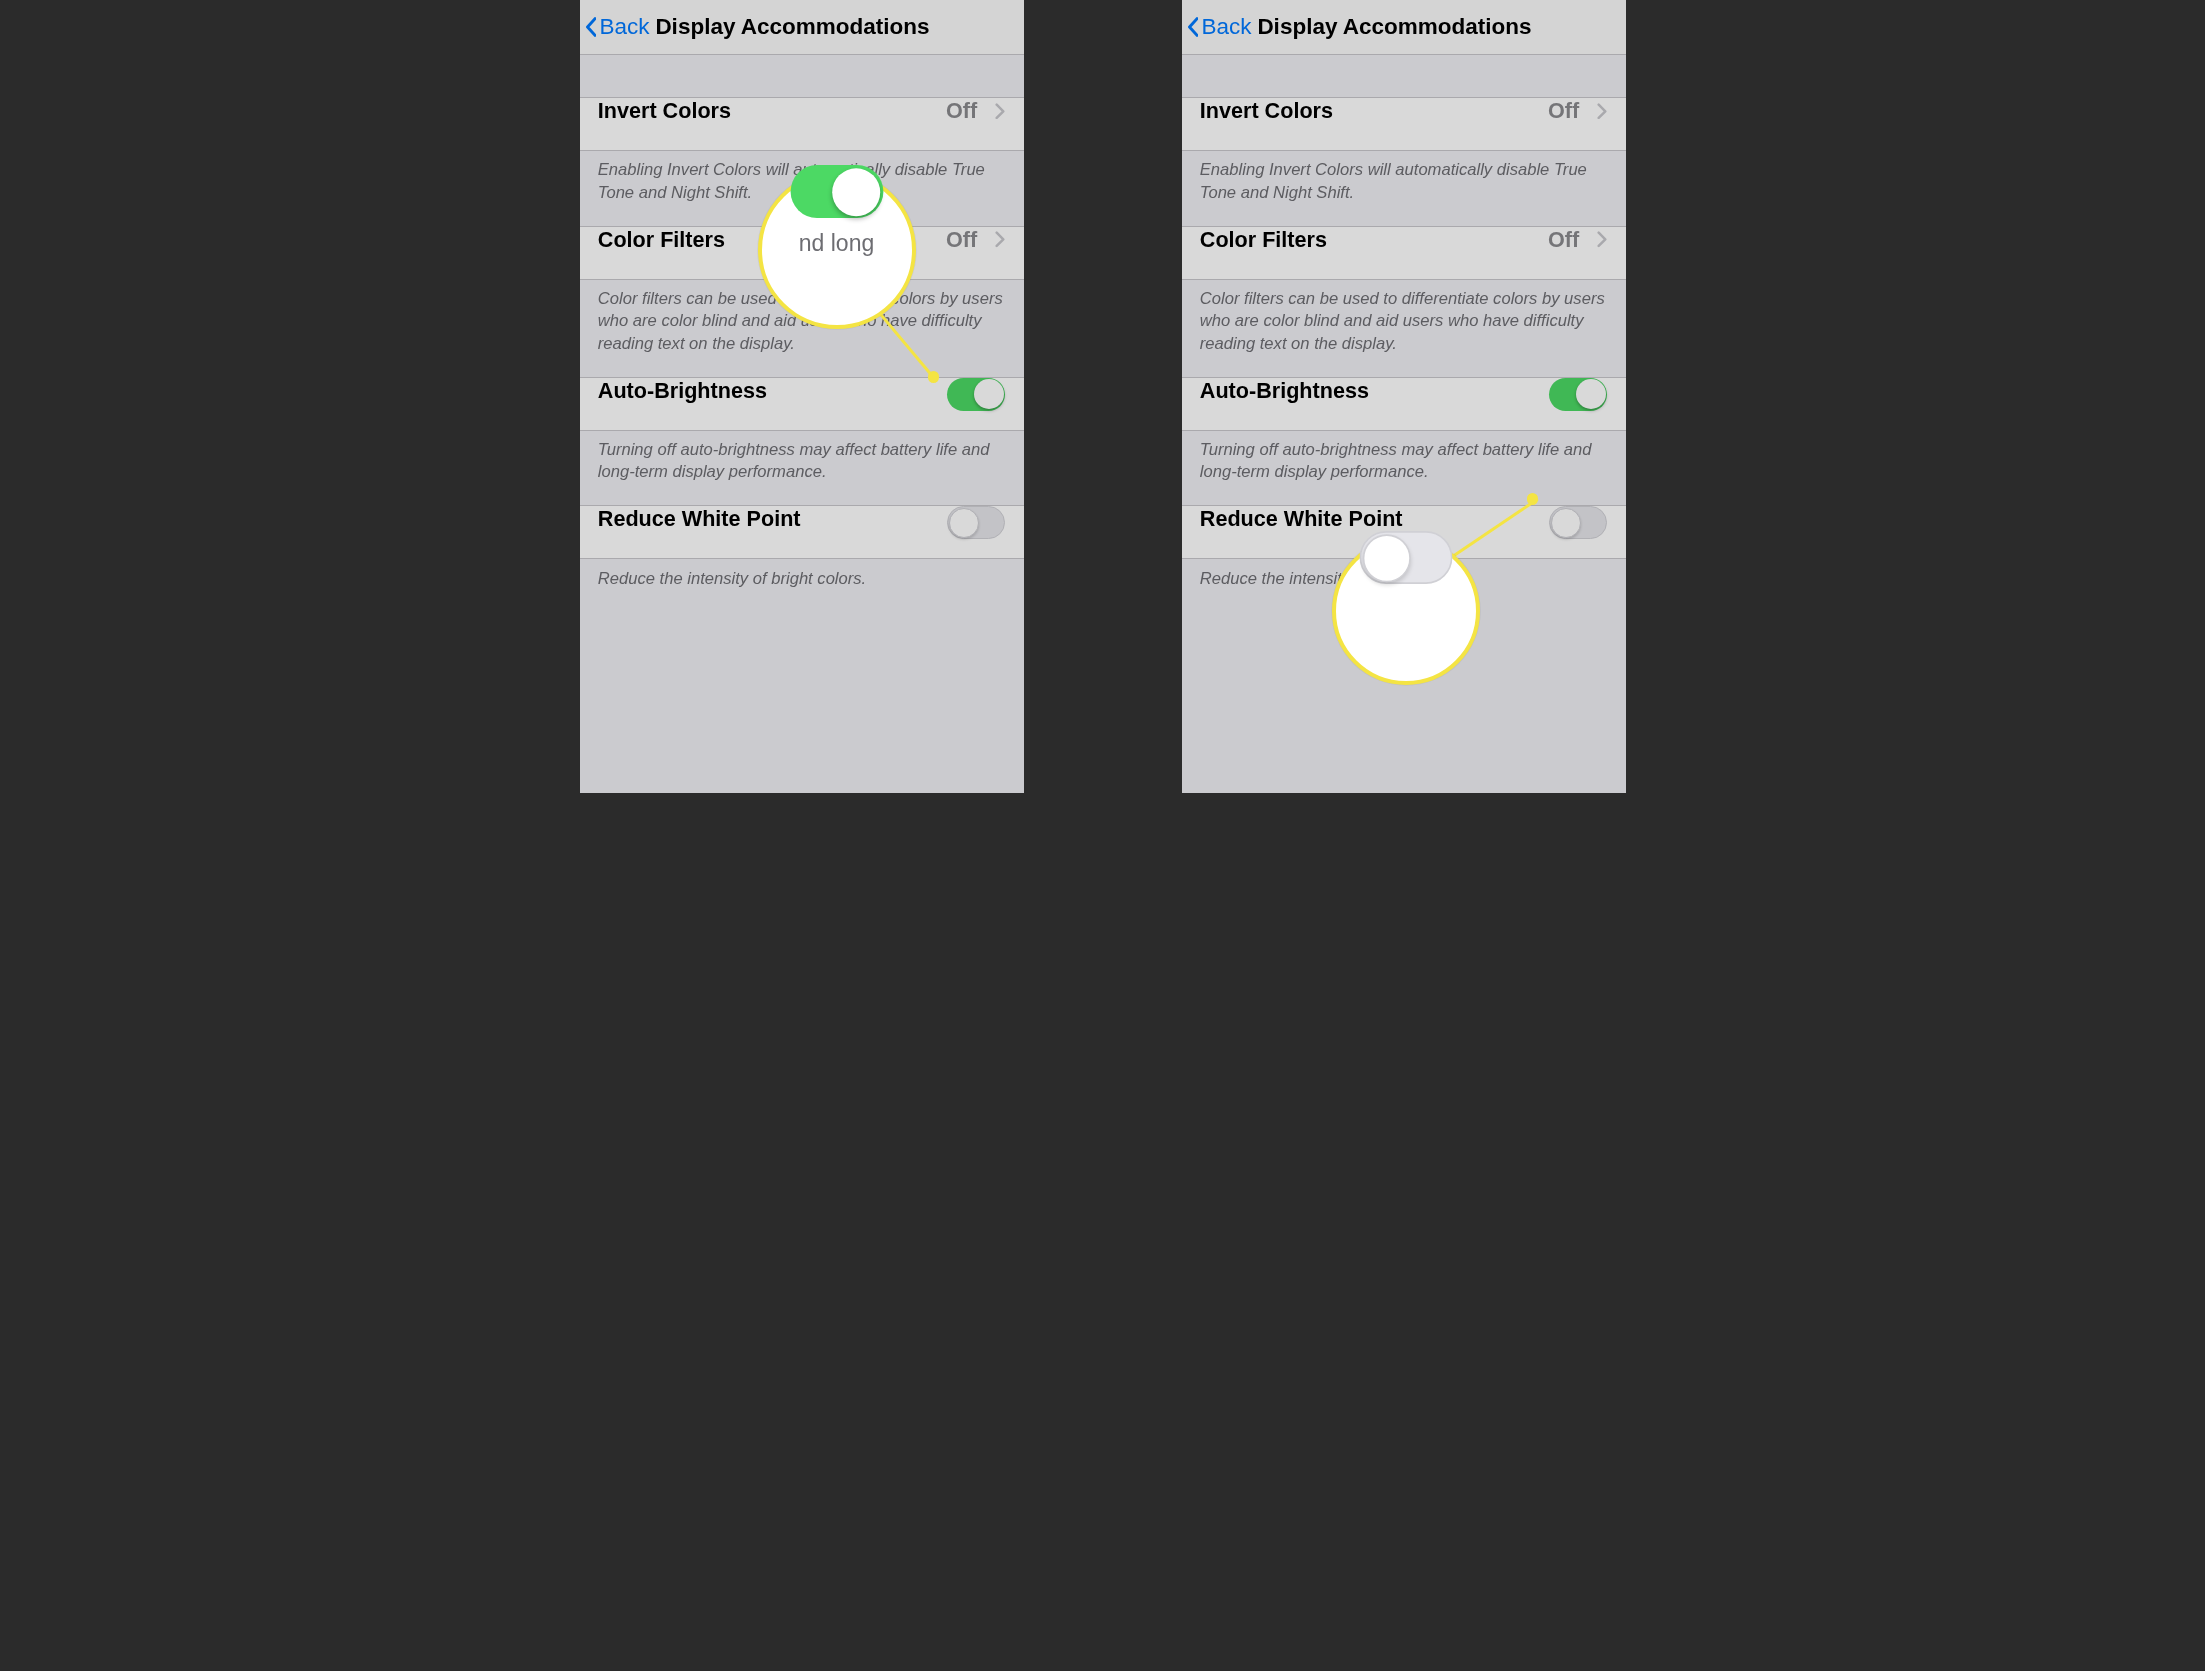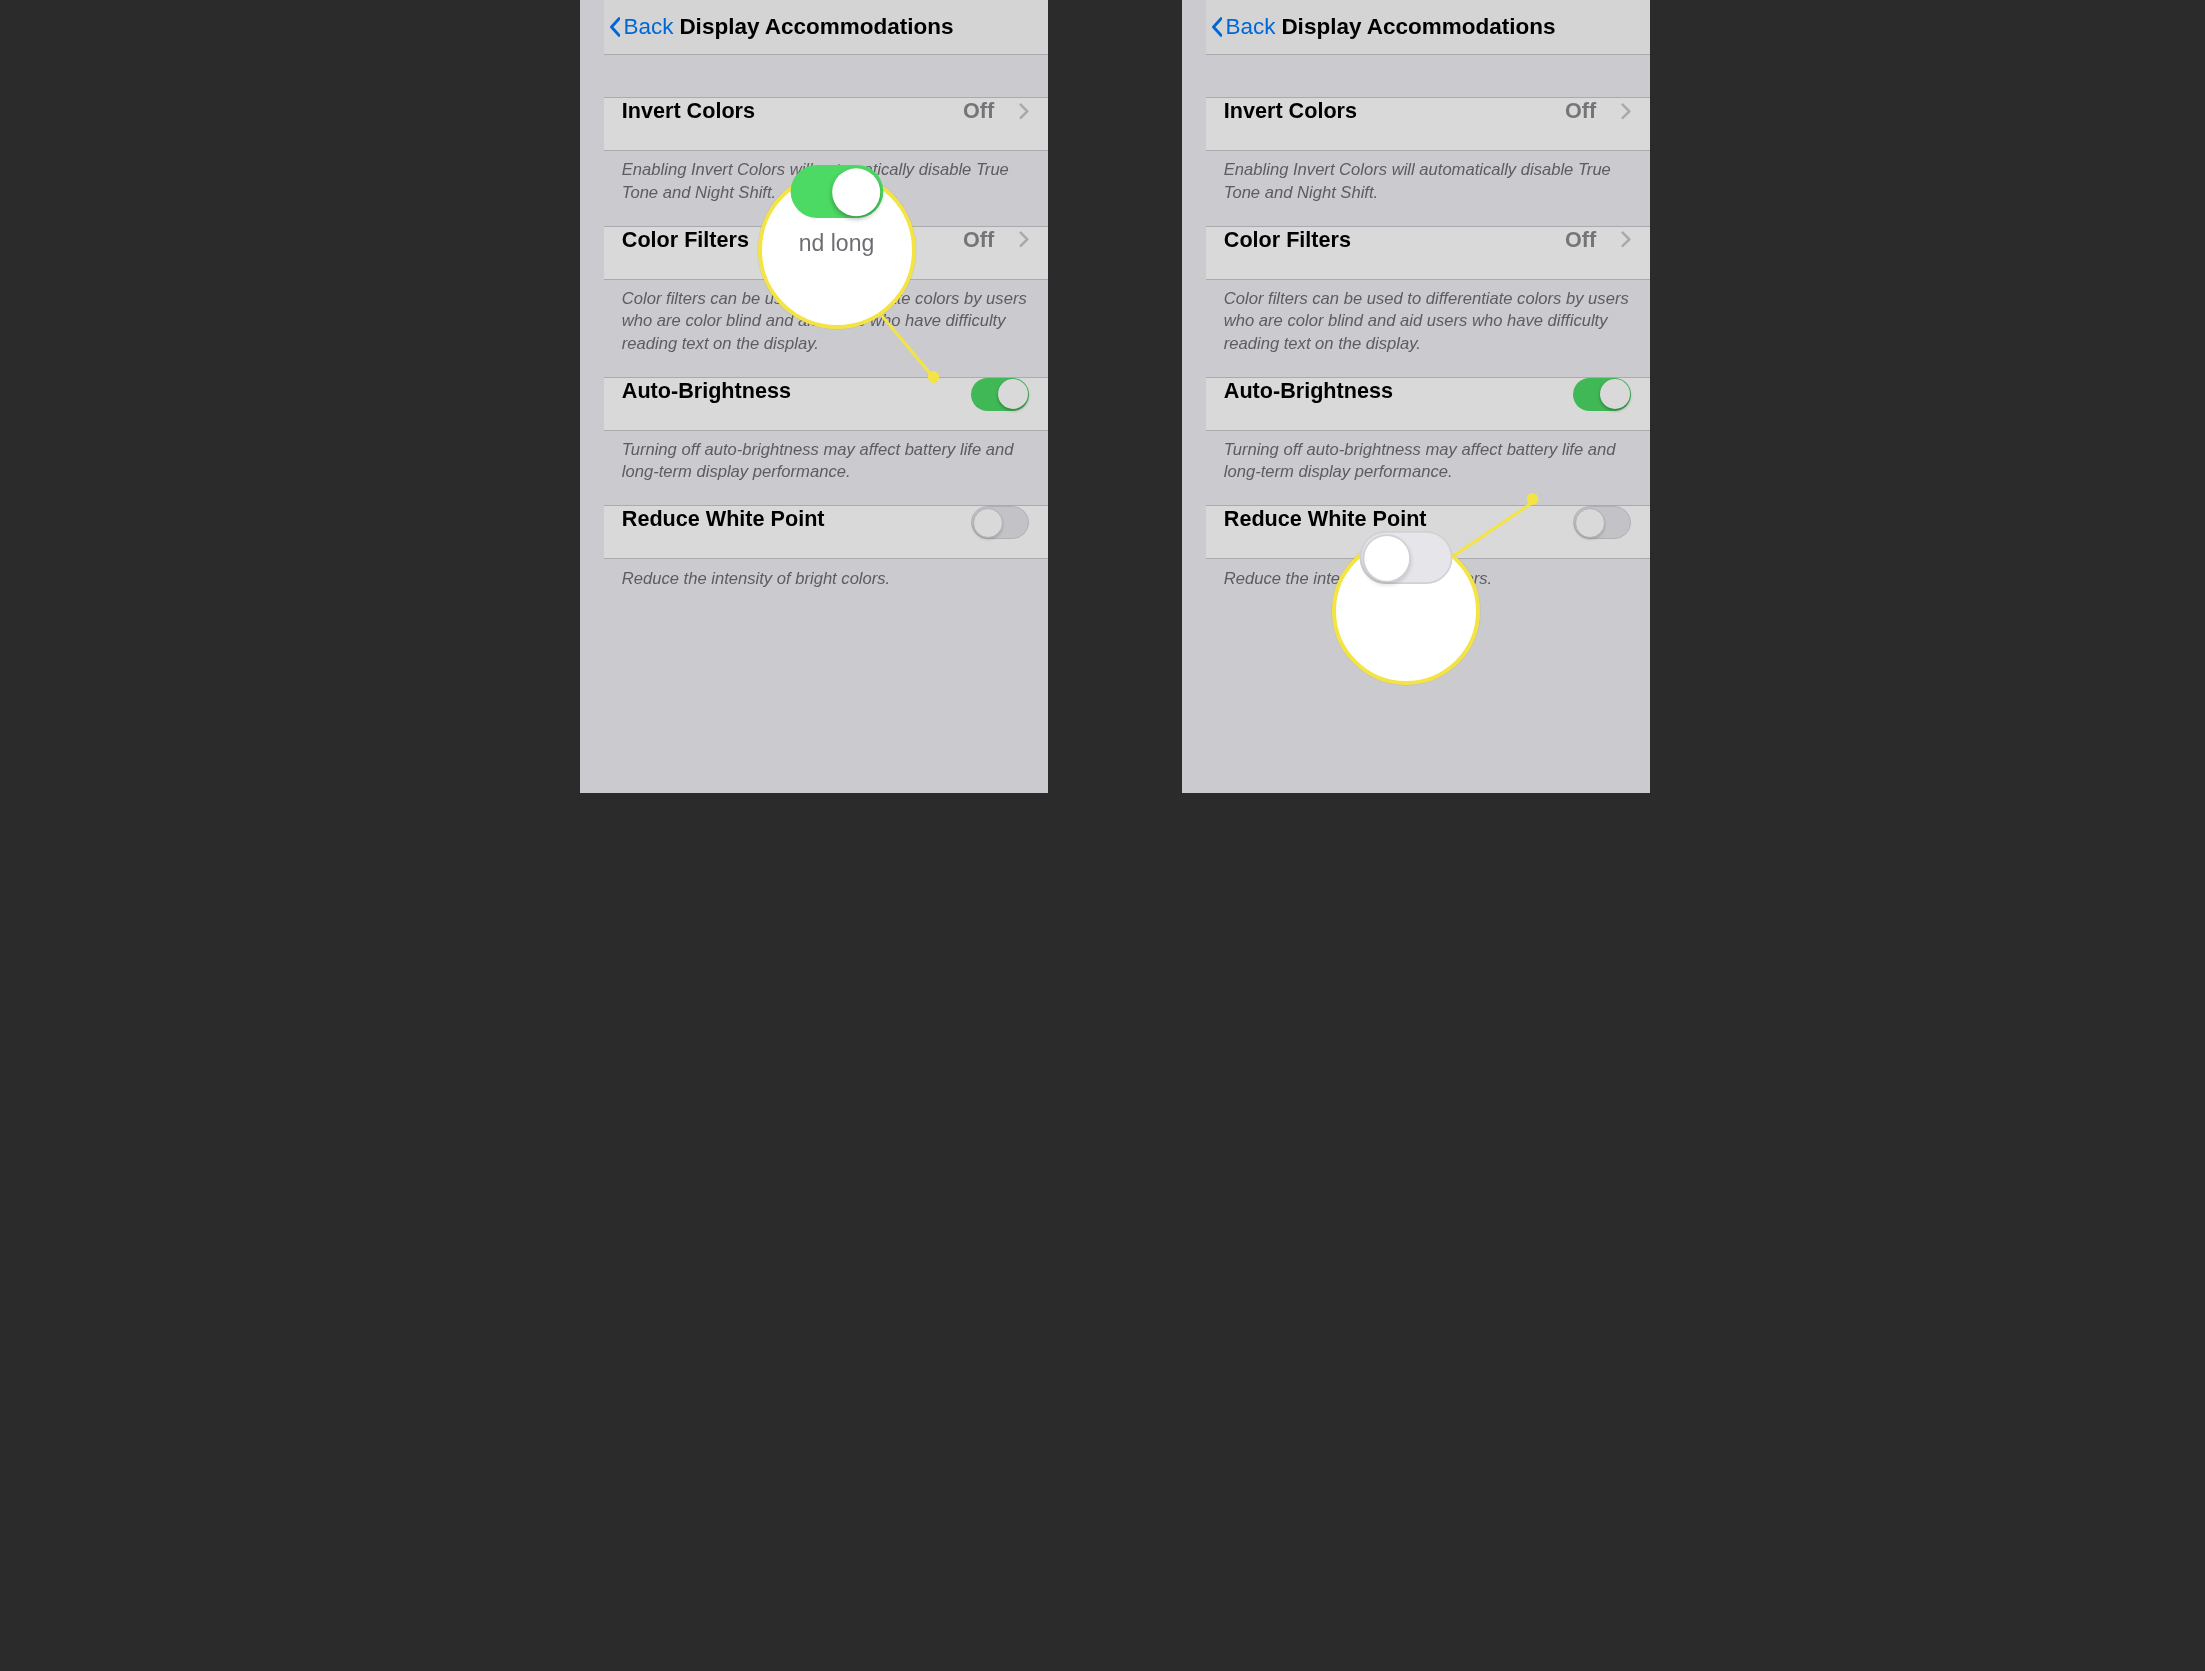--- a/index.html
+++ b/index.html
@@ -1,30 +1,30 @@
 <!DOCTYPE html>
 <html style="font-size:13.3px"><head>
 <meta charset="utf-8">
 <style>
   html,body{margin:0;padding:0;background:#2b2b2b;font-family:-apple-system,"Helvetica Neue",Helvetica,Arial,sans-serif;}
   .stage{width:1046px;height:793px;position:relative;margin:0 auto;}
-  .phone{position:absolute;top:0;width:444px;height:793px;background:#efeff4;overflow:hidden;padding-left:24px;}
+  .phone{position:absolute;top:0;width:444px;height:793px;background:#efeff4;overflow:hidden;}
   .phone.left{left:0;}
   .phone.right{left:602px;}
   .dim{position:absolute;inset:0;background:rgba(0,0,0,0.15);pointer-events:none;z-index:5;}
   .navbar{height:54px;background:#f9f9f9;border-bottom:0.8px solid #c8c7cc;display:flex;align-items:center;position:relative;z-index:1;}
   .back{display:flex;align-items:center;color:#007aff;font-size:22.5px;padding-left:5px;cursor:pointer;}
   .chev-left{width:11.7px;height:20px;margin-right:3.3px;}
   .chev-left svg{display:block;}
   .title{position:absolute;left:0;right:18px;text-align:center;font-size:22.5px;font-weight:600;color:#000;pointer-events:none;}
   .section-gap{height:42px;}
   .row{background:#fff;border-top:0.8px solid #c8c7cc;border-bottom:0.8px solid #c8c7cc;display:flex;align-items:flex-start;justify-content:space-between;padding:0 18.3px;height:52px;position:relative;z-index:1;font-weight:bold;}
   .row + .footer, .row ~ .row{}
   .row-label{font-size:21.6px;color:#000;}
-  .row-right{display:flex;align-items:center;gap:25px;}
+  .row-right{display:flex;align-items:center;gap:18px;}
   .row-value{font-size:21.6px;color:#8a8a8e;}
   .chev-right svg{display:block;}
   .footer{font-size:16.6px;color:#6d6d72;padding:8.3px 18.3px 21.6px 18.3px;line-height:1.35;font-style:italic;}
   .toggle{width:58px;height:33px;border-radius:16.6px;position:relative;cursor:pointer;}
   .toggle .knob{position:absolute;top:1.7px;width:30px;height:30px;border-radius:50%;background:#fff;box-shadow:0 1.7px 3.3px rgba(0,0,0,0.3);}
   .toggle.on{background:#4cd964;}
   .toggle.on .knob{right:1.7px;}
   .toggle.off{background:#e5e5ea;border:0.8px solid #d0d0d5;box-sizing:border-box;}
   .toggle.off .knob{left:0.8px;top:0.8px;border:0.8px solid #d0d0d5;box-sizing:border-box;box-shadow:0 1.7px 2.5px rgba(0,0,0,0.15);}
   

